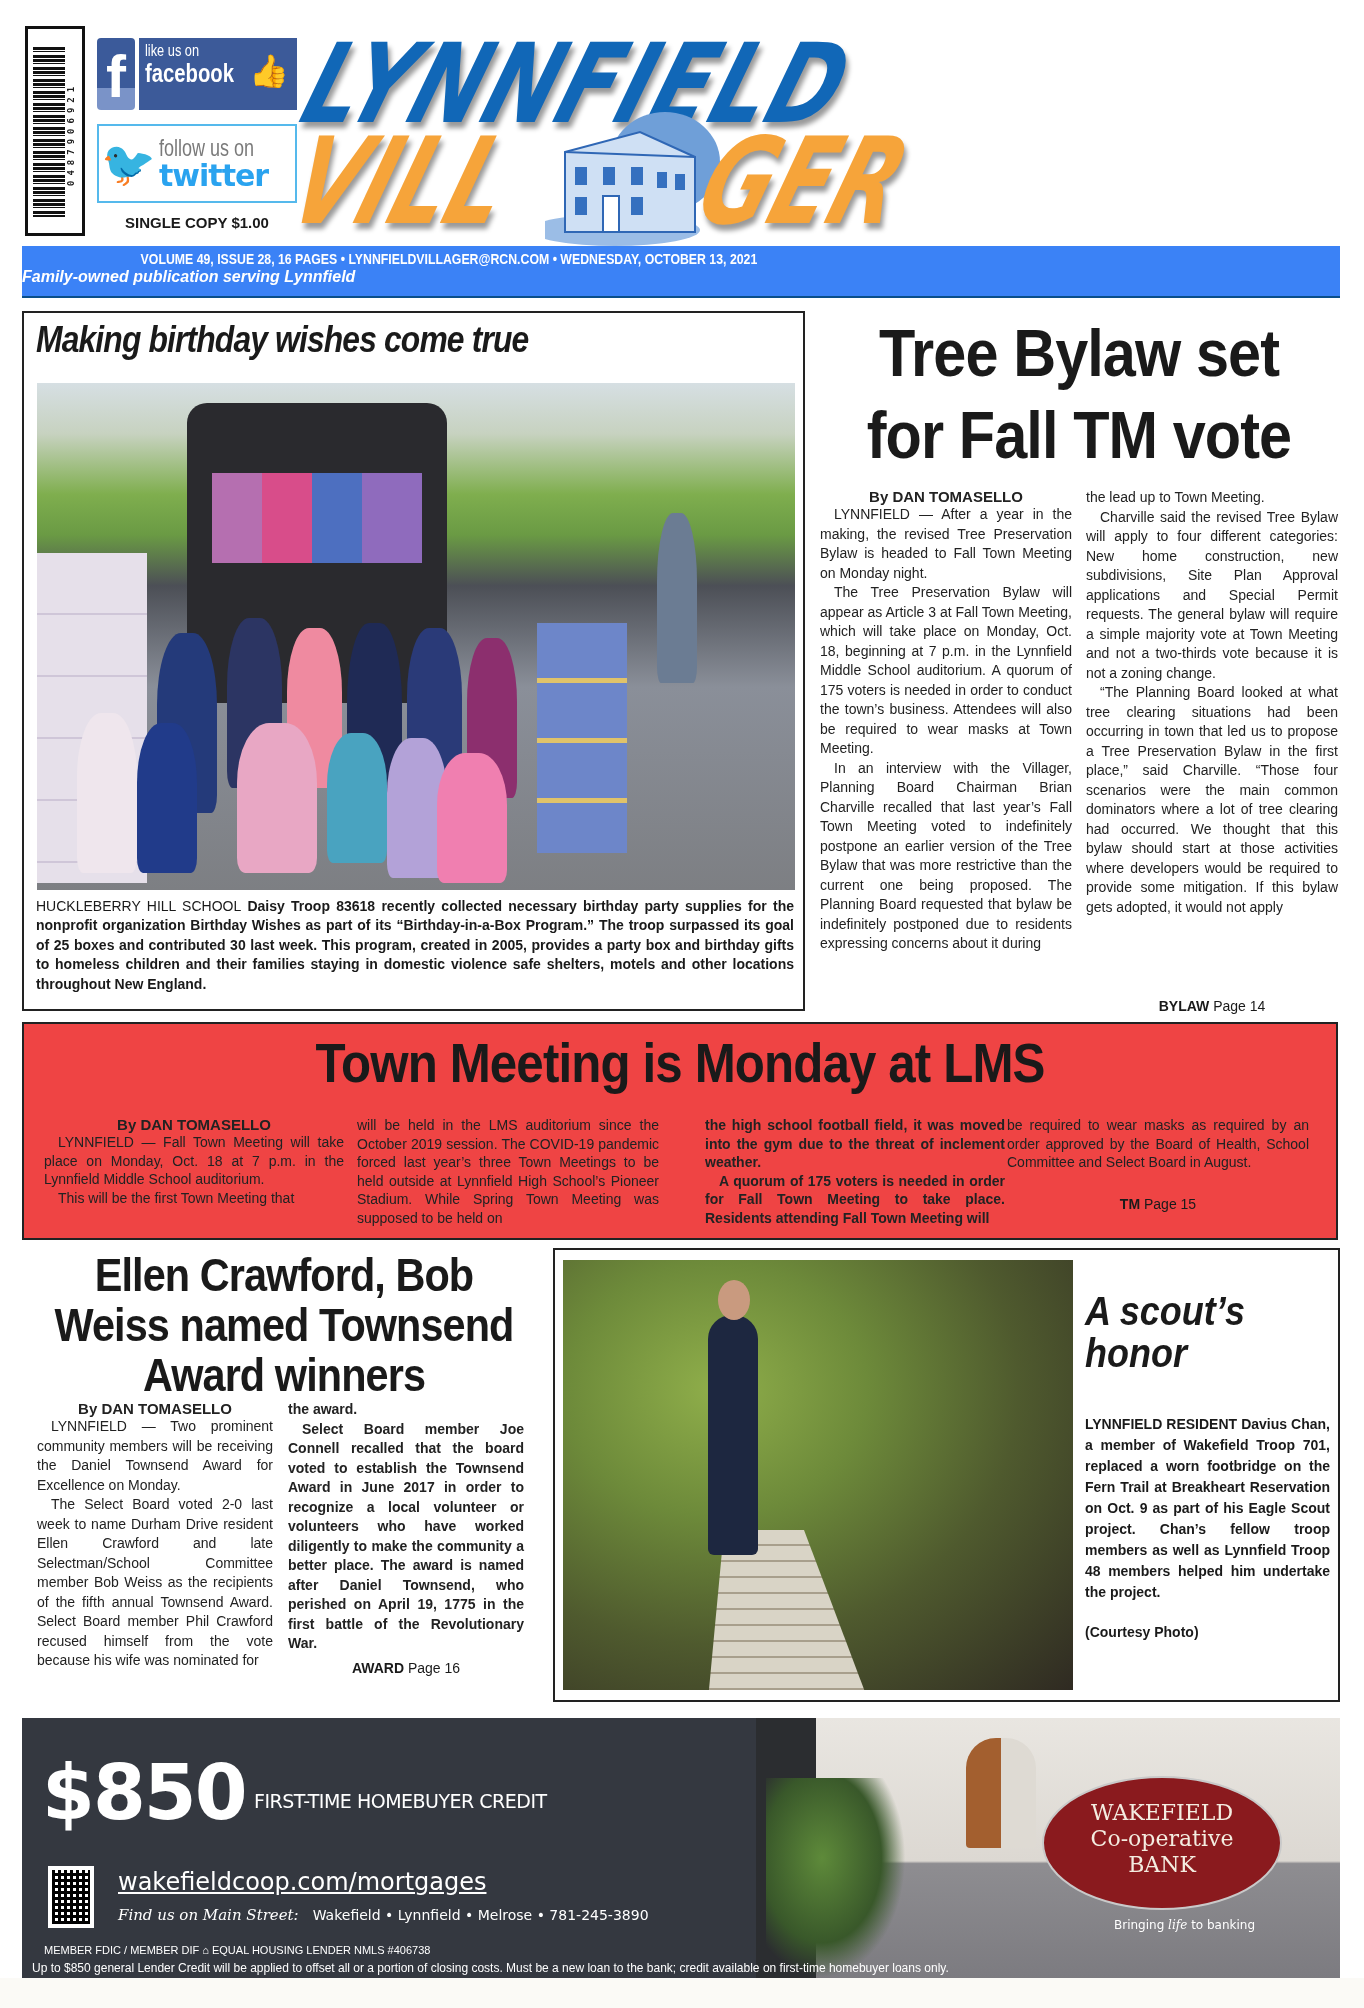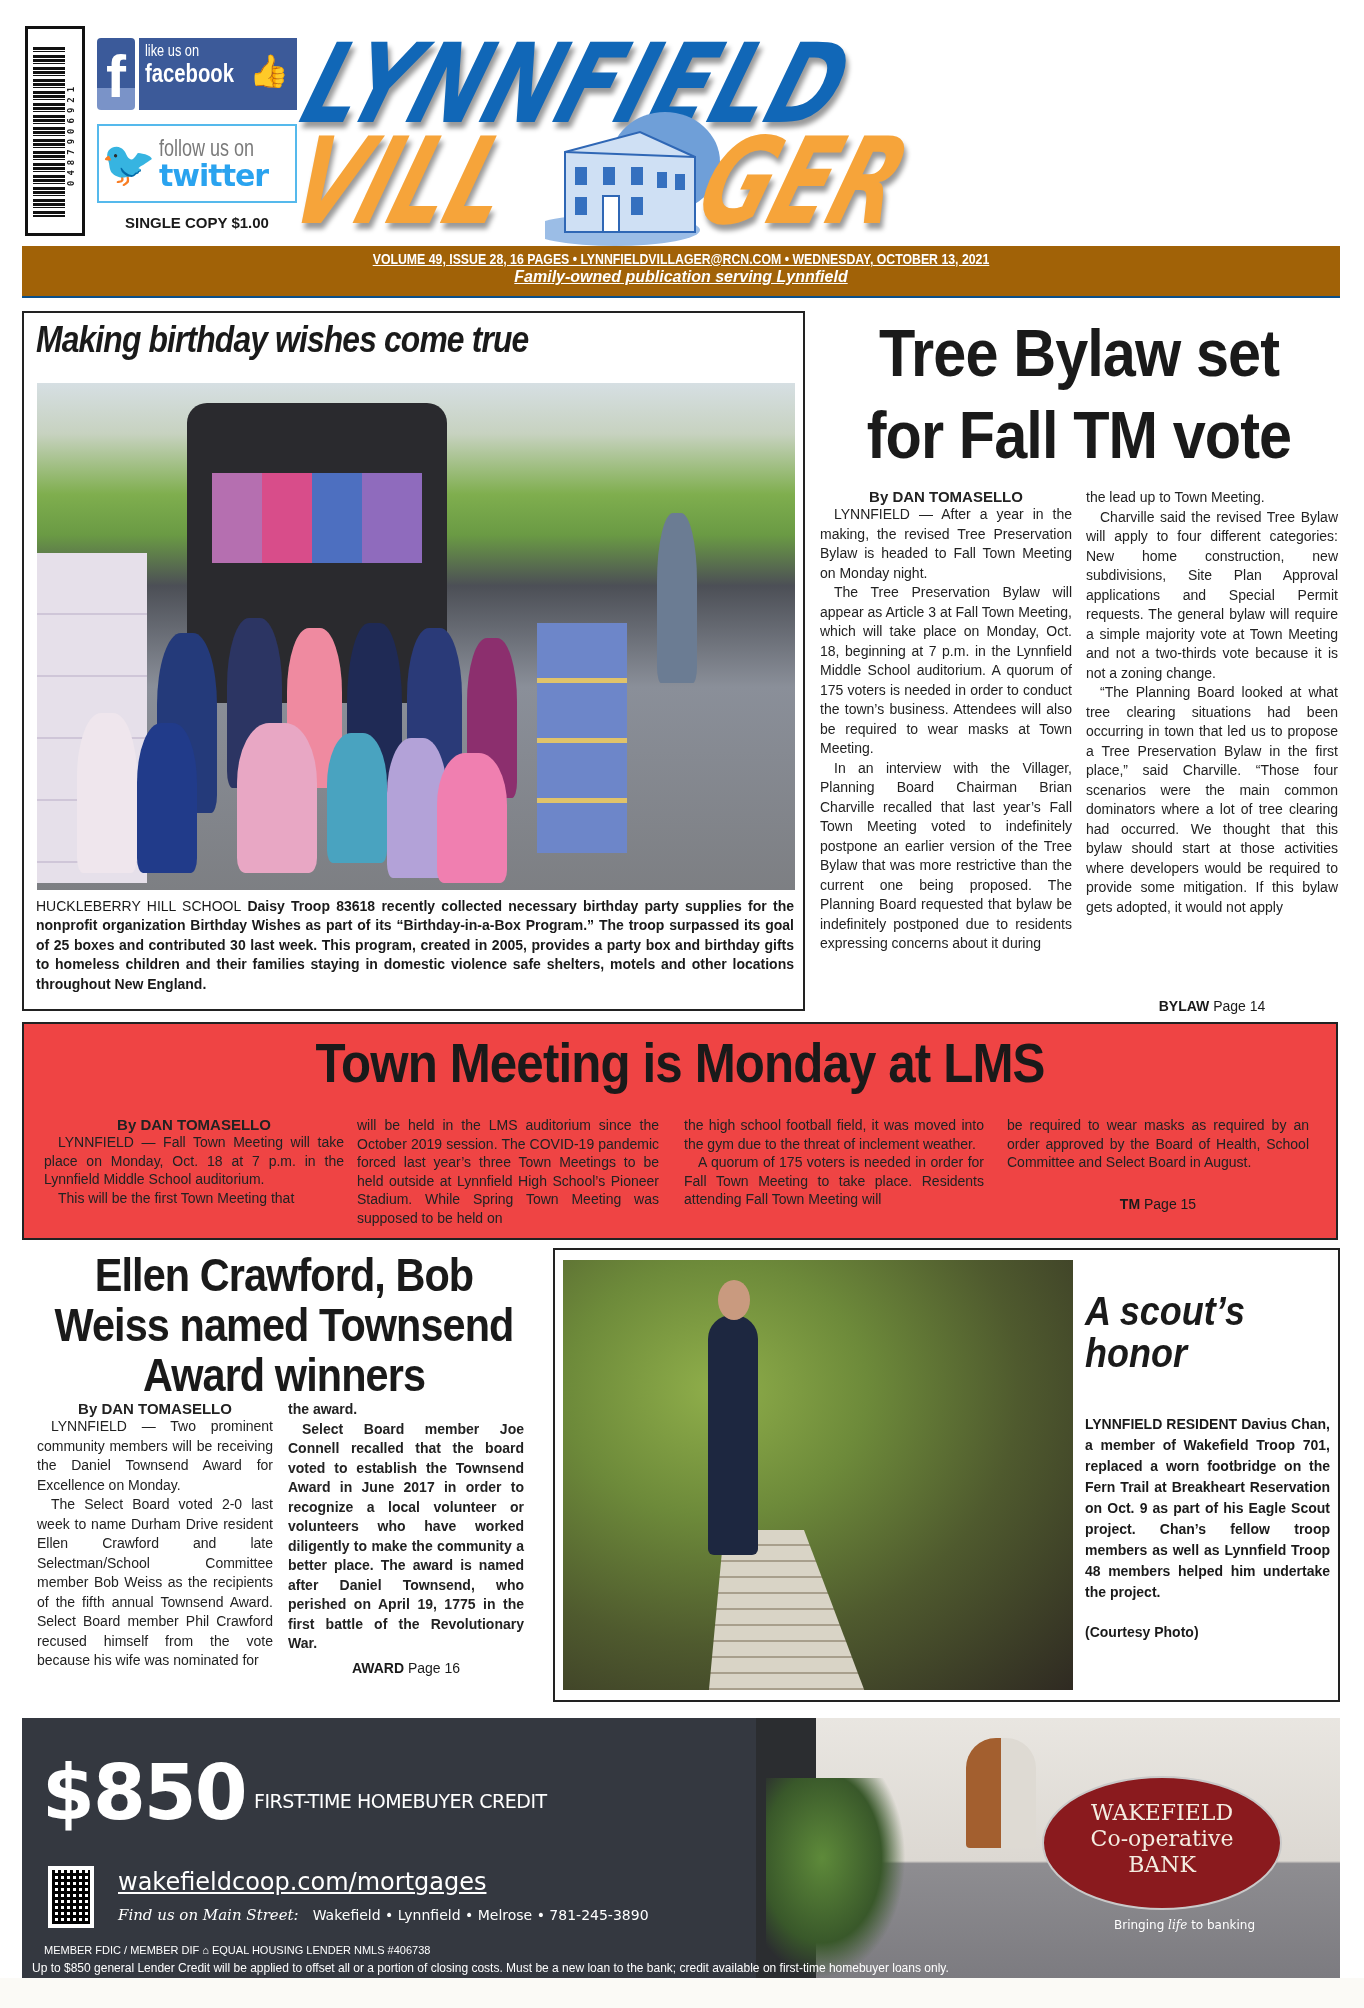--- a/index.html
+++ b/index.html
@@ -31,21 +31,21 @@
 
   #logo { left: 320px; top: 20px; width: 700px; height: 226px; }
   #logo .top { position: absolute; left: 10px; top: 0; font: italic bold 110px "DejaVu Sans", sans-serif; color: #1167b7;
     letter-spacing: 2px; transform: skewX(-18deg) scaleX(.78); transform-origin: left top; text-shadow: 6px 6px 6px #9a9a9a; }
   #logo .bot-left { position: absolute; left: 0; top: 92px; font: italic bold 120px "DejaVu Sans", sans-serif; color: #f6a43a;
     transform: skewX(-18deg) scaleX(.72); transform-origin: left top; text-shadow: 6px 6px 6px #9a9a9a; }
   #logo .bot-right { position: absolute; left: 408px; top: 92px; font: italic bold 120px "DejaVu Sans", sans-serif; color: #f6a43a;
     transform: skewX(-18deg) scaleX(.72); transform-origin: left top; text-shadow: 6px 6px 6px #9a9a9a; }
   #logo .house { position: absolute; left: 225px; top: 92px; width: 175px; height: 134px; }
 
-  #banner { left: 22px; top: 246px; width: 1318px; height: 52px; background: #a16207; color: #fff; text-align: center; border-bottom: 2px solid #0a4f8a; text-decoration: underline; }
+  #banner { left: 22px; top: 246px; width: 1318px; height: 52px; background: #3b82f6; color: #fff; border-bottom: 2px solid #0a4f8a; }
   #banner .l1 { font: bold 15px "Liberation Sans", sans-serif; margin-top: 4px; letter-spacing: 0; transform: scaleX(.82); }
   #banner .l2 { font: italic bold 16px "Liberation Sans", sans-serif; margin-top: 1px; }
 
   
   #birthday-box { left: 22px; top: 311px; width: 783px; height: 700px; border: 2px solid #222; }
   #birthday-headline { position: absolute; left: 12px; top: 6px; font: italic bold 37px "Liberation Sans", sans-serif; letter-spacing: -1px; transform: scaleX(.86); transform-origin: left; white-space: nowrap; }
   #birthday-photo { position: absolute; left: 13px; top: 70px; width: 758px; height: 507px; overflow: hidden;
     background: linear-gradient(180deg, #d6dfe3 0%, #c7d2c0 10%, #7fae4e 22%, #6a9a44 30%, #4c4f56 40%, #8a8f99 60%, #7d7f83 100%); }
   #birthday-photo .car { position: absolute; left: 150px; top: 20px; width: 260px; height: 300px; background: #2a2a2e; border-radius: 20px 20px 6px 6px; }
   #birthday-photo .boxes { position: absolute; left: 175px; top: 90px; width: 210px; height: 90px;
@@ -65,21 +65,21 @@
   #bylaw-col1 { left: 820px; top: 488px; width: 252px; }
   #bylaw-col2 { left: 1086px; top: 488px; width: 252px; }
   #bylaw-jump { left: 1086px; top: 998px; width: 252px; }
 
   
   #tm-box { left: 22px; top: 1022px; width: 1316px; height: 218px; background: #ef4444; border: 2px solid #222; }
   #tm-headline { position: absolute; left: 0; top: 6px; width: 100%; text-align: center; font: bold 56px "Liberation Sans", sans-serif; letter-spacing: -1px; transform: scaleX(.88); }
   #tm-box .col { font-size: 14px; line-height: 18.6px; }
   #tm-col1 { left: 20px; top: 92px; width: 300px; }
   #tm-col2 { left: 333px; top: 92px; width: 302px; }
-  #tm-col3 { left: 660px; top: 92px; width: 300px; }
+  #tm-col3 { left: 681px; top: 92px; width: 300px; font-weight: bold; }
   #tm-col4 { left: 983px; top: 92px; width: 302px; }
   #tm-jump { position: absolute; left: 983px; top: 172px; width: 302px; }
 
   
   #award-headline { left: 22px; top: 1250px; width: 524px; text-align: center; font: bold 46px "Liberation Sans", sans-serif; line-height: 50px; letter-spacing: -1px; transform: scaleX(.9); }
   #award-col1 { left: 37px; top: 1400px; width: 236px; }
   #award-col2 { left: 288px; top: 1400px; width: 236px; font-weight: bold; }
   #award-jump { left: 288px; top: 1660px; width: 236px; }
 
   

